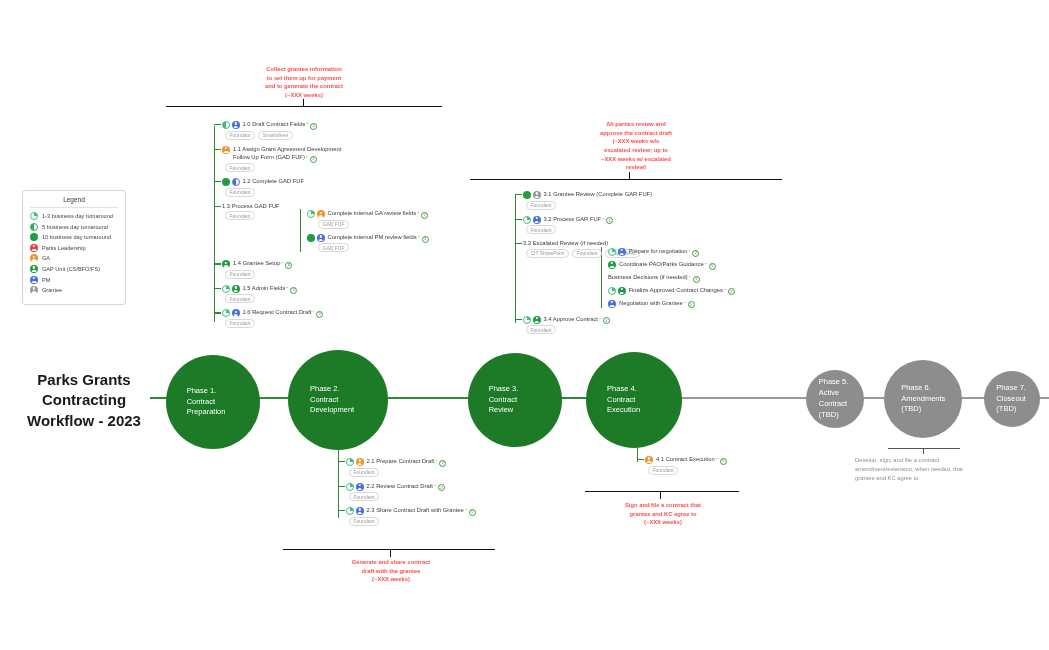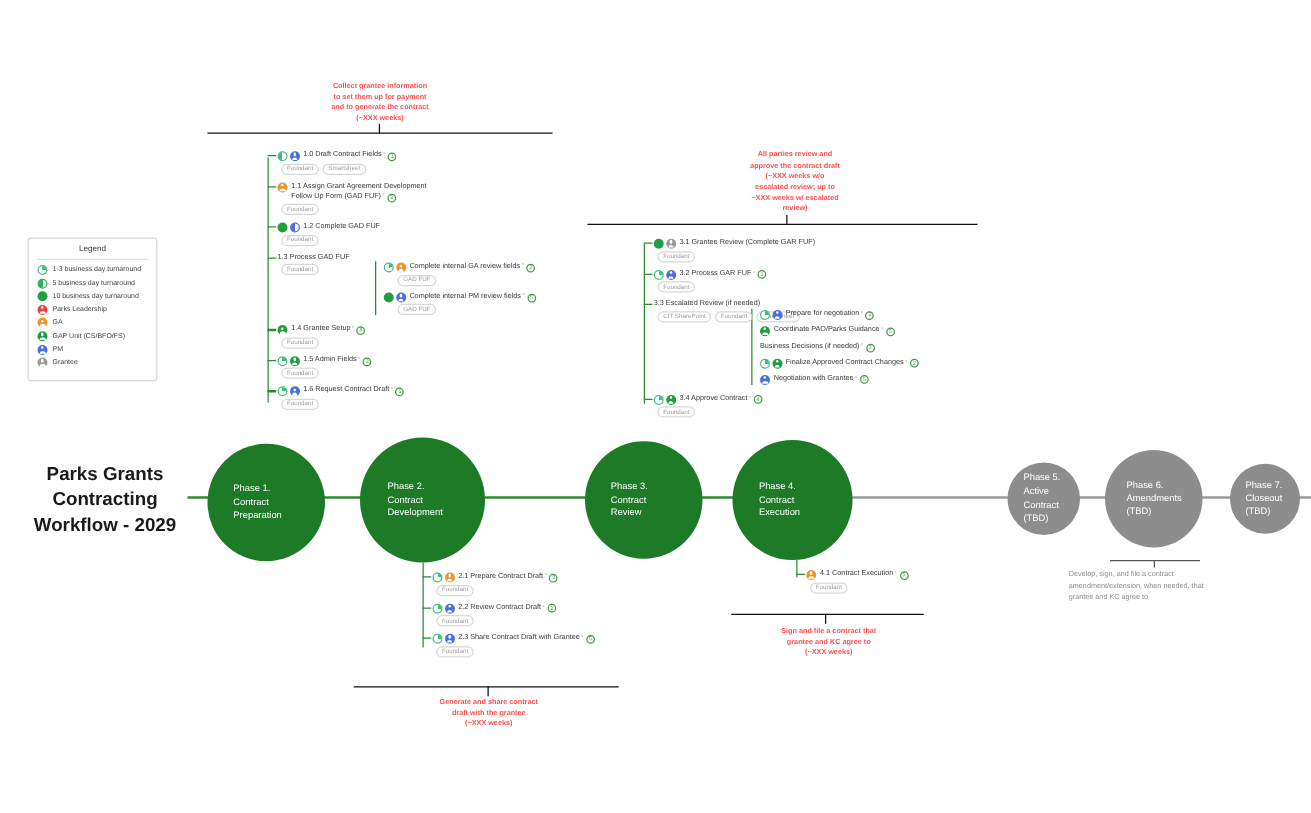--- a/index.html
+++ b/index.html
@@ -74,21 +74,21 @@
   .callout.red { color:#ff4d4d; }
   .callout.gray-note { color:#8d8d8d; font-weight:normal; font-size:5.8px; text-align:left; line-height:1.55; }
   .rule { height:1.2px; background:#111; }
   .rule-gray { height:1.2px; background:#555; }
   .tick { width:1.2px; background:#111; }
   .tick-gray { width:1.2px; background:#555; }
 </style>
 </head>
 <body>
 
-<div class="abs" id="page-title">Parks Grants Contracting Workflow - 2029</div>
+<div class="abs" id="page-title">Parks Grants Contracting Workflow - 2023</div>
 
 <div class="abs" id="legend">
   <div class="legend-title">Legend</div>
   <div id="legend-rows">
       <div class="legend-row">
         <span class="pie" style="background: conic-gradient(rgb(63, 191, 127) 0deg, rgb(63, 191, 127) 25%, rgb(255, 255, 255) 25%, rgb(255, 255, 255) 100%); border: 0.7px solid rgb(63, 191, 127);"></span>
         <span class="lg-label">1-3 business day turnaround</span>
       </div>
       <div class="legend-row">
         <span class="pie" style="background: linear-gradient(90deg, rgb(47, 174, 98) 50%, rgb(255, 255, 255) 50%); border: 0.7px solid rgb(47, 174, 98);"></span>

